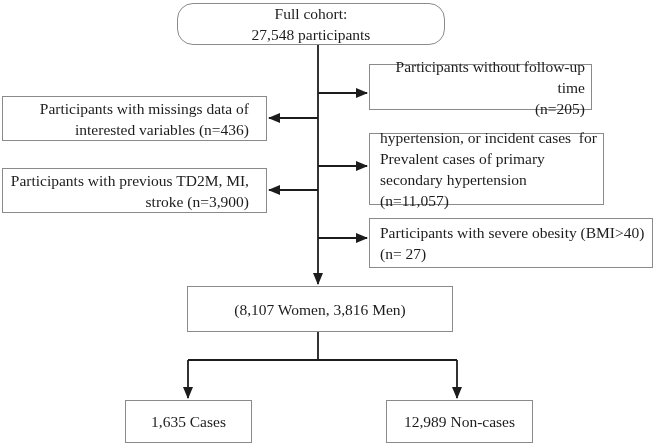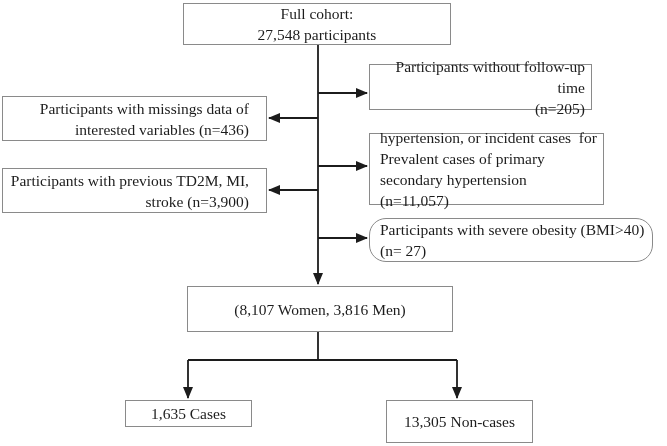--- a/index.html
+++ b/index.html
@@ -35,28 +35,28 @@
     line-height: 21px;
   }
   .box .ln {
     white-space: pre-wrap;
   }
   .ta-c { text-align: center; }
   .ta-l { text-align: left; padding-left: 10px; padding-right: 6px; }
   .ta-r { text-align: right; padding-right: 17px; padding-left: 6px; }
 
   
-  #box-full-cohort      { left: 183px; top: 3px;   width: 268px; height: 42px; }
+  #box-full-cohort      { left: 177px; top: 3px;   width: 268px; height: 42px; border-radius: 16px; }
   #box-no-followup      { left: 369px; top: 64px;  width: 223px; height: 46px; text-align: right; }
   #box-missing-data     { left: 2px;   top: 96px;  width: 265px; height: 45px; }
   #box-hypertension     { left: 369px; top: 133px; width: 235px; height: 72px; }
   #box-previous-disease { left: 2px;   top: 168px; width: 265px; height: 45px; }
-  #box-severe-obesity   { left: 369px; top: 218px; width: 284px; height: 44px; border-radius: 17px; }
+  #box-severe-obesity   { left: 369px; top: 218px; width: 284px; height: 50px; }
   #box-eligible         { left: 187px; top: 286px; width: 266px; height: 46px; }
-  #box-cases            { left: 125px; top: 400px; width: 127px; height: 27px; }
+  #box-cases            { left: 125px; top: 400px; width: 127px; height: 43px; }
   #box-non-cases        { left: 386px; top: 400px; width: 147px; height: 43px; }
 
   .edge {
     stroke: #1c1c1c;
     stroke-width: 1.8;
     fill: none;
   }
 </style>
 </head>
 <body>
@@ -114,16 +114,16 @@
 
   <div id="box-eligible" class="box ta-c">
     <div class="ln">(8,107 Women, 3,816 Men)</div>
   </div>
 
   <div id="box-cases" class="box ta-c">
     <div class="ln">1,635 Cases</div>
   </div>
 
   <div id="box-non-cases" class="box ta-c">
-    <div class="ln">13,305 Non-cases</div>
+    <div class="ln">12,989 Non-cases</div>
   </div>
 
 </div>
 
 </body></html>

